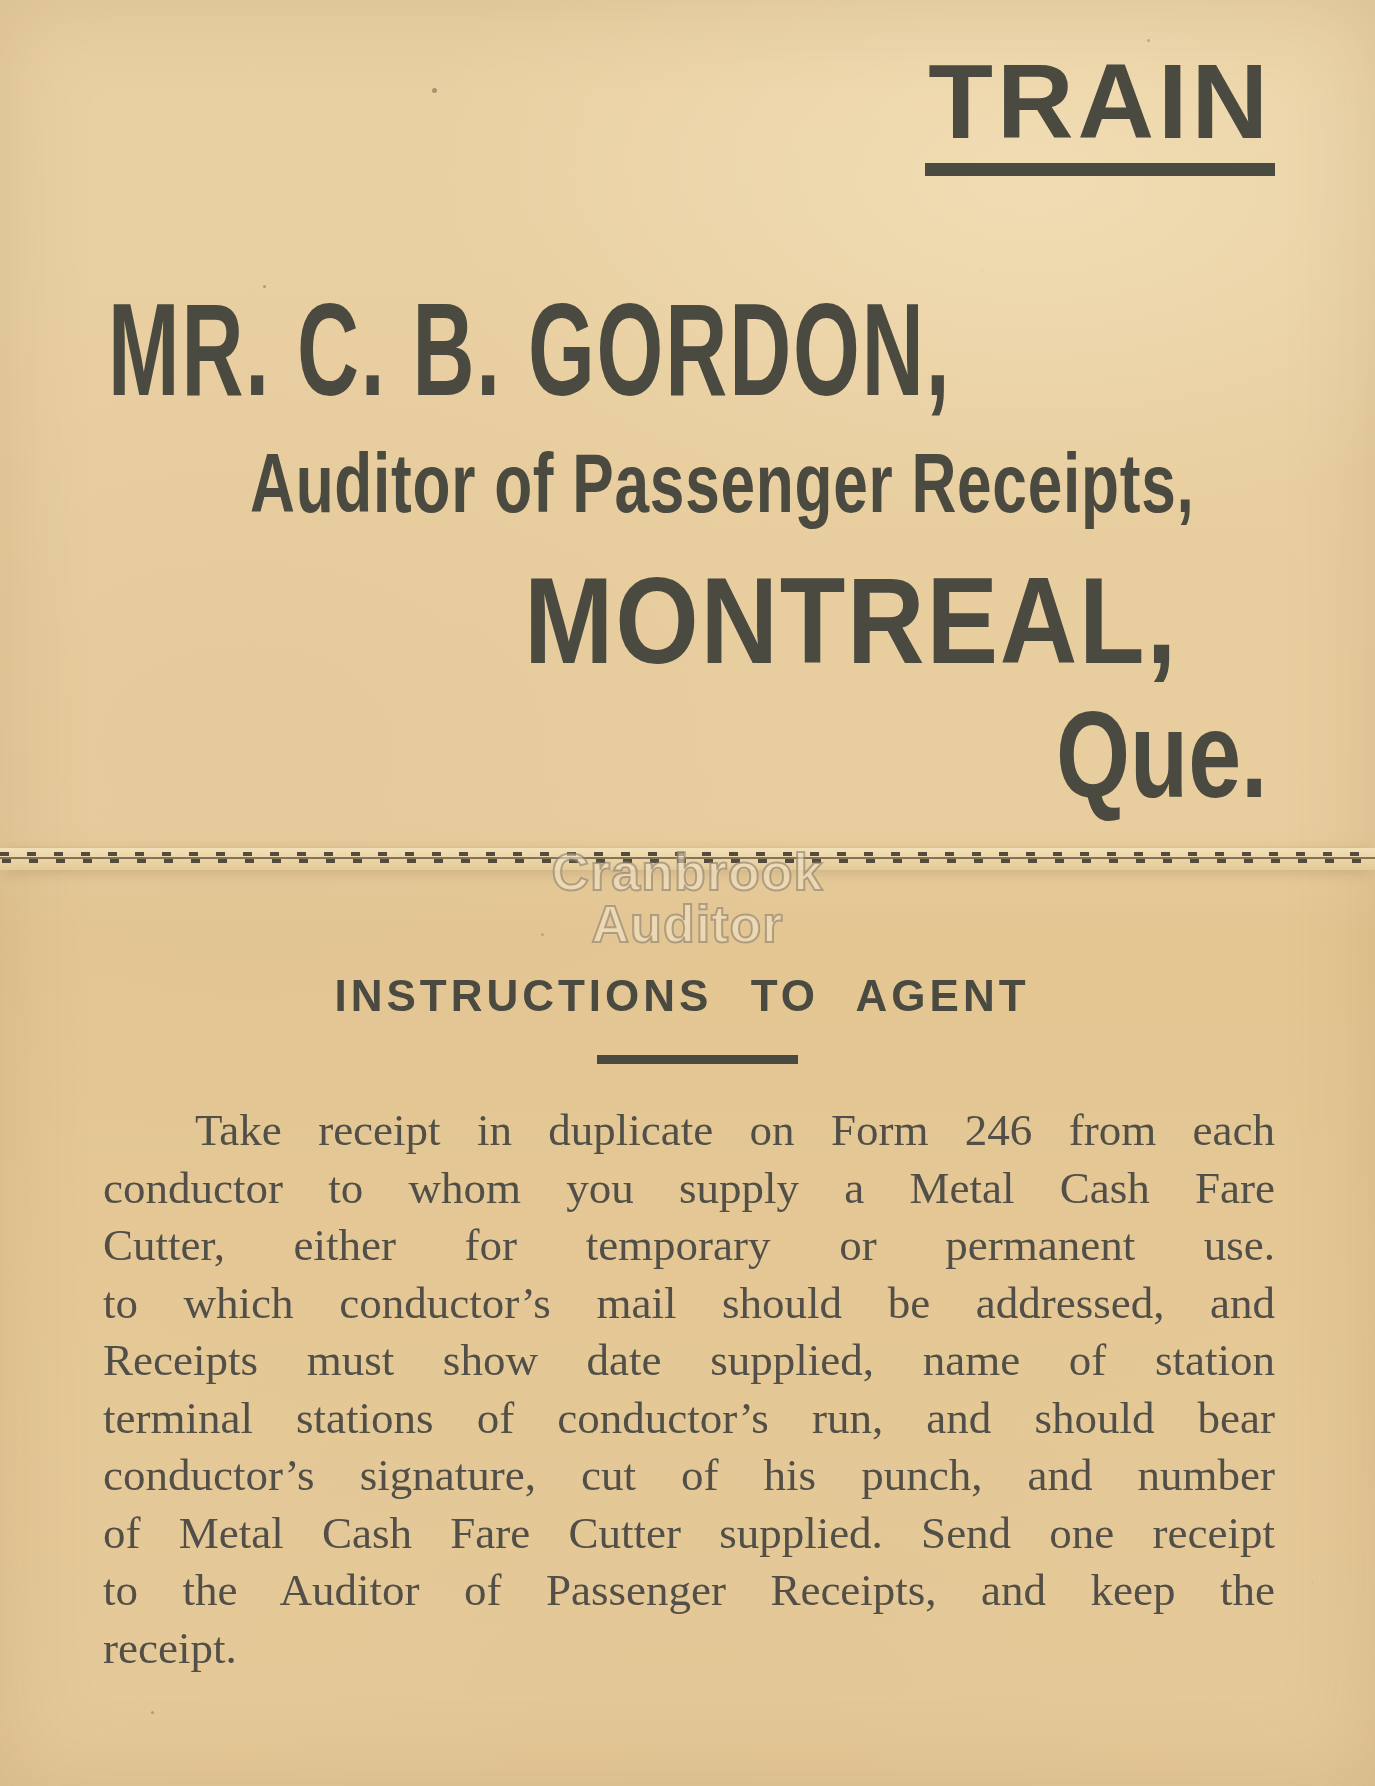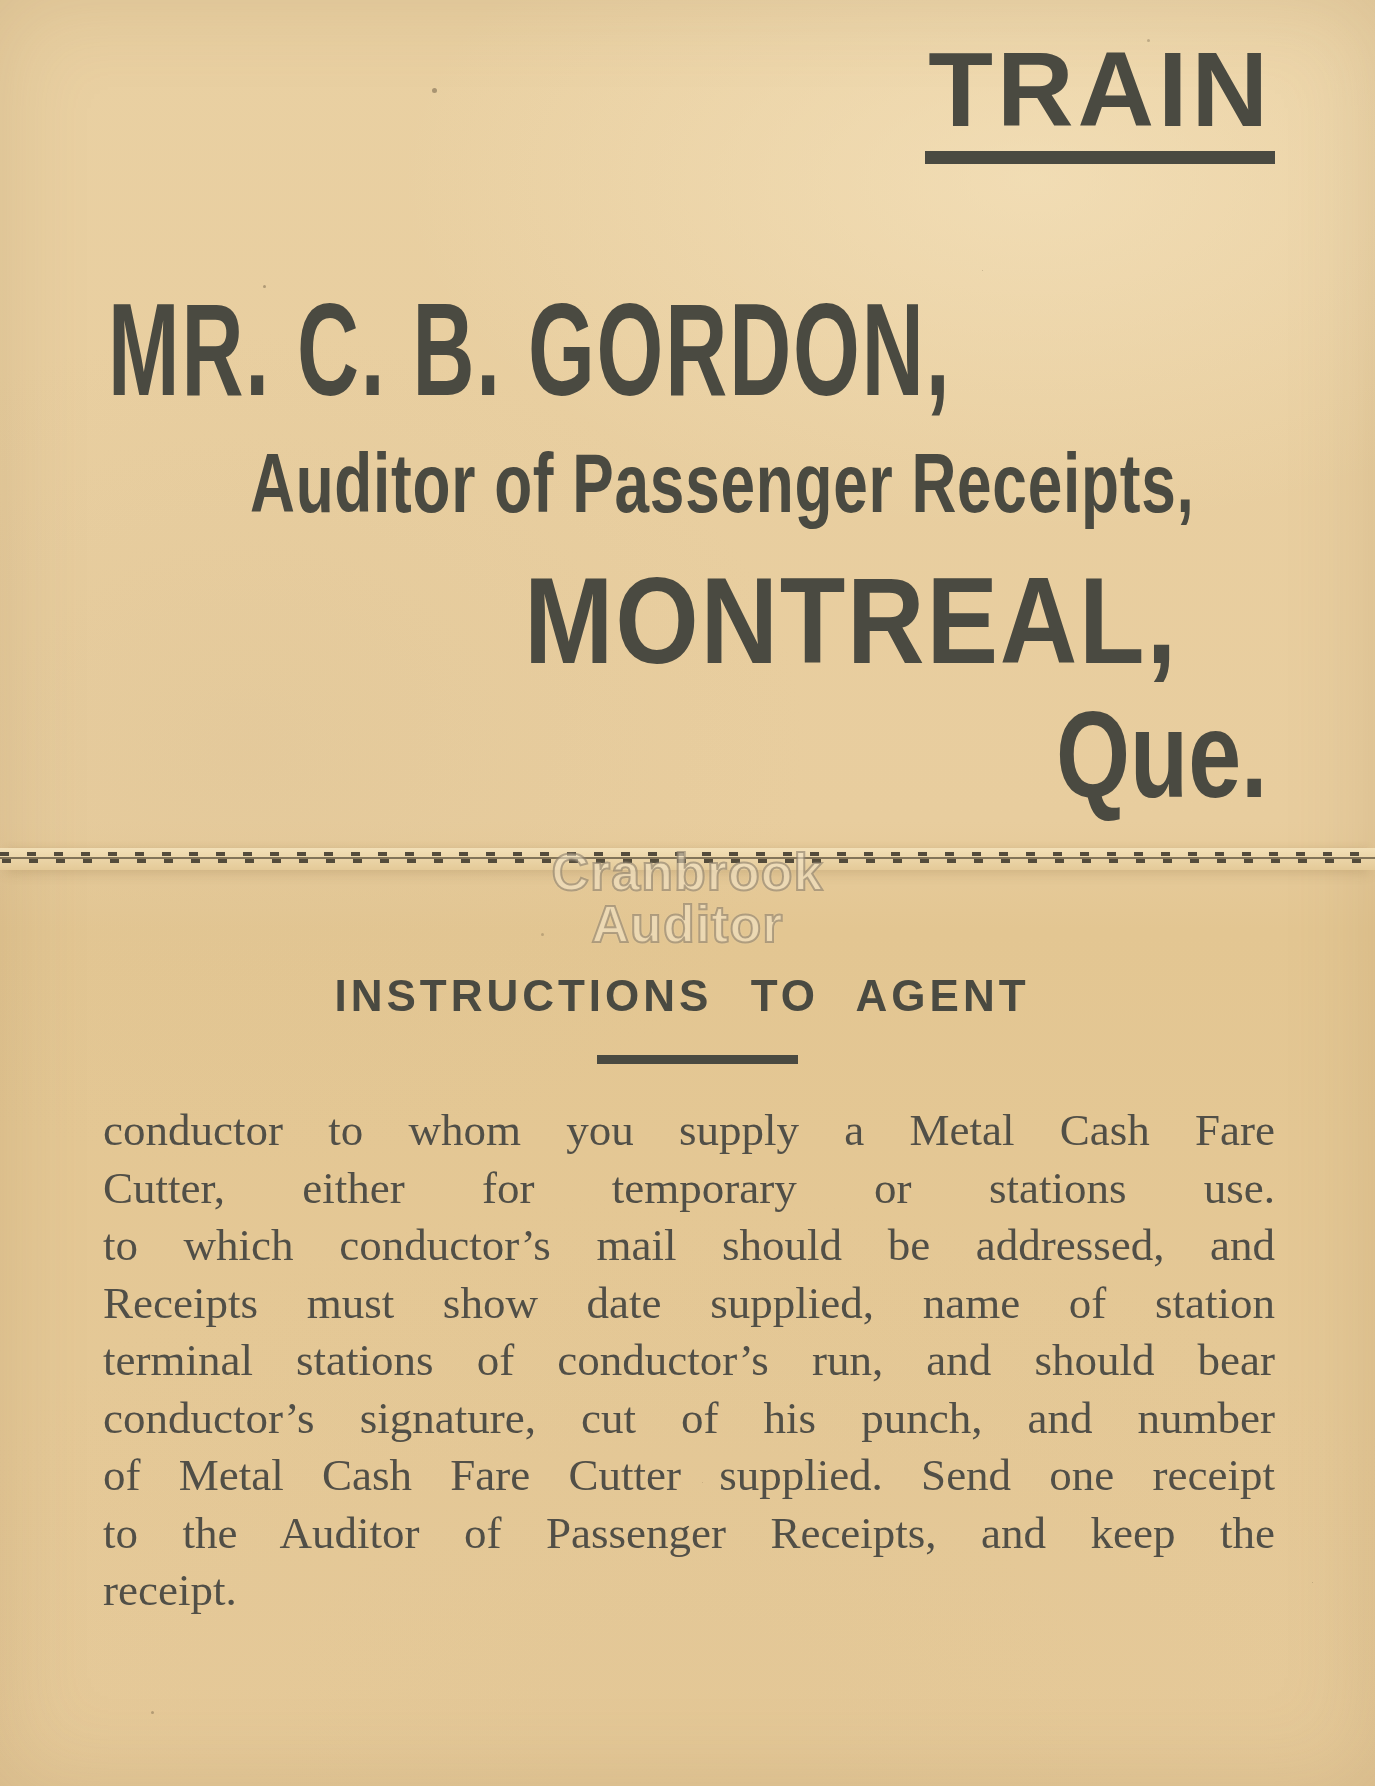--- a/index.html
+++ b/index.html
@@ -19,21 +19,21 @@
       radial-gradient(ellipse 900px 500px at 75% 10%, rgba(248,231,195,0.55), rgba(248,231,195,0) 70%),
       radial-gradient(ellipse 800px 600px at 18% 42%, rgba(220,194,148,0.35), rgba(220,194,148,0) 70%),
       radial-gradient(ellipse 1100px 700px at 50% 96%, rgba(224,196,146,0.40), rgba(224,196,146,0) 75%),
       linear-gradient(180deg,#e9d0a2 0%,#e8cd9e 46%,#e3c692 52%,#e6ca9a 100%);
     box-shadow: inset 0 0 90px rgba(140,105,60,0.18);
     font-family:"Liberation Sans", sans-serif;
   }
   .gothic{position:absolute;white-space:nowrap;font-weight:bold;color:var(--ink);line-height:1;transform-origin:left top;}
 
   .train{
-    top:36px;right:100px;left:auto;
+    top:48px;right:100px;left:auto;
     font-size:106px;letter-spacing:4px;
     padding:0 3px 9px 3px;
     border-bottom:13px solid var(--ink);
     transform-origin:right top;
   }
   .addr-name {top:284px;left:108px;font-size:132px;letter-spacing:3px;transform:scaleX(0.65);}
   .addr-title{top:441px;left:250px;font-size:84px; letter-spacing:1px;transform:scaleX(0.74);}
   .addr-city {top:560px;left:524px;font-size:122px;letter-spacing:2px;transform:scaleX(0.88);}
   .addr-prov {top:694px;left:1056px;font-size:122px;transform:scaleX(0.78);}
 
@@ -106,22 +106,23 @@
 
   <div class="watermark">
     <div>Cranbrook</div>
     <div>Auditor</div>
   </div>
 
   <div class="instr-heading">INSTRUCTIONS TO AGENT</div>
   <div class="instr-rule"></div>
 
   <div class="body-text">
+    <div class="body-line indent">Take receipt in duplicate on Form 246 from each</div>
     <div class="body-line">conductor to whom you supply a Metal Cash Fare</div>
-    <div class="body-line">Cutter, either for temporary or stations use.</div>
+    <div class="body-line">Cutter, either for temporary or permanent use.</div>
     <div class="body-line">to which conductor’s mail should be addressed, and</div>
     <div class="body-line">Receipts must show date supplied, name of station</div>
     <div class="body-line">terminal stations of conductor’s run, and should bear</div>
     <div class="body-line">conductor’s signature, cut of his punch, and number</div>
     <div class="body-line">of Metal Cash Fare Cutter supplied.  Send one receipt</div>
     <div class="body-line">to the Auditor of Passenger Receipts, and keep the</div>
     <div class="body-line last">receipt.</div>
   </div>
 
   <div class="paper-specks"></div>

